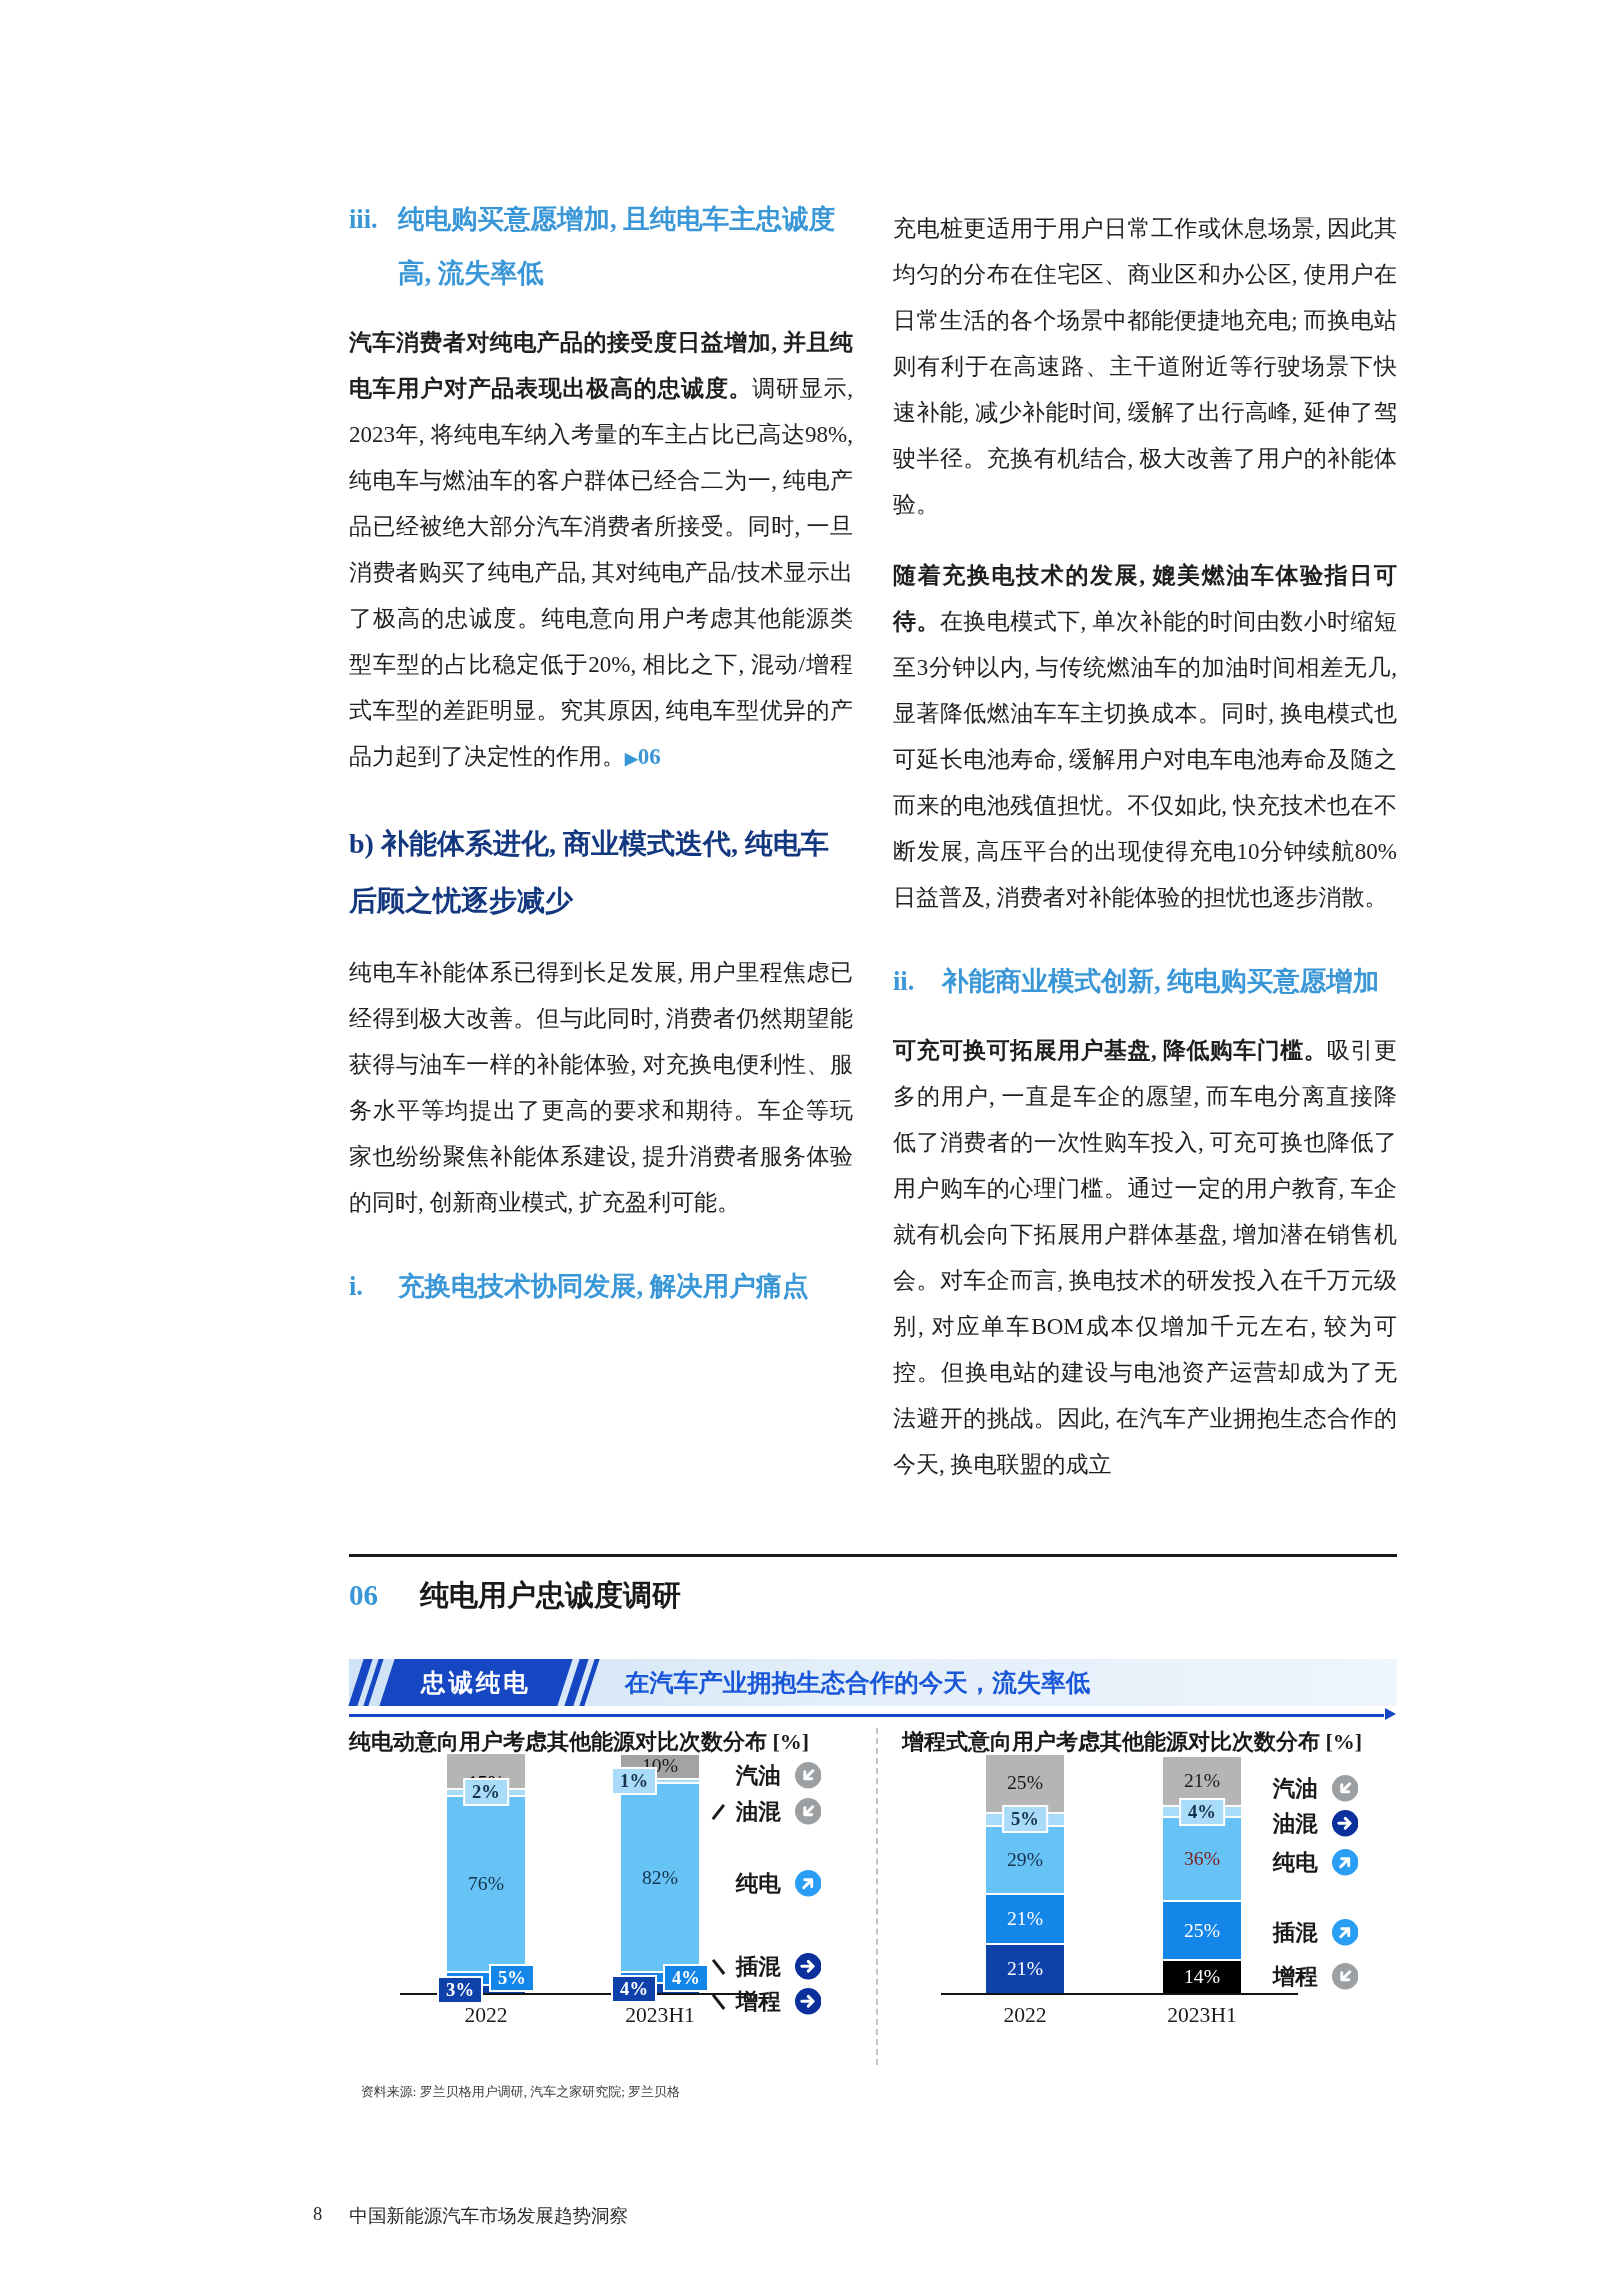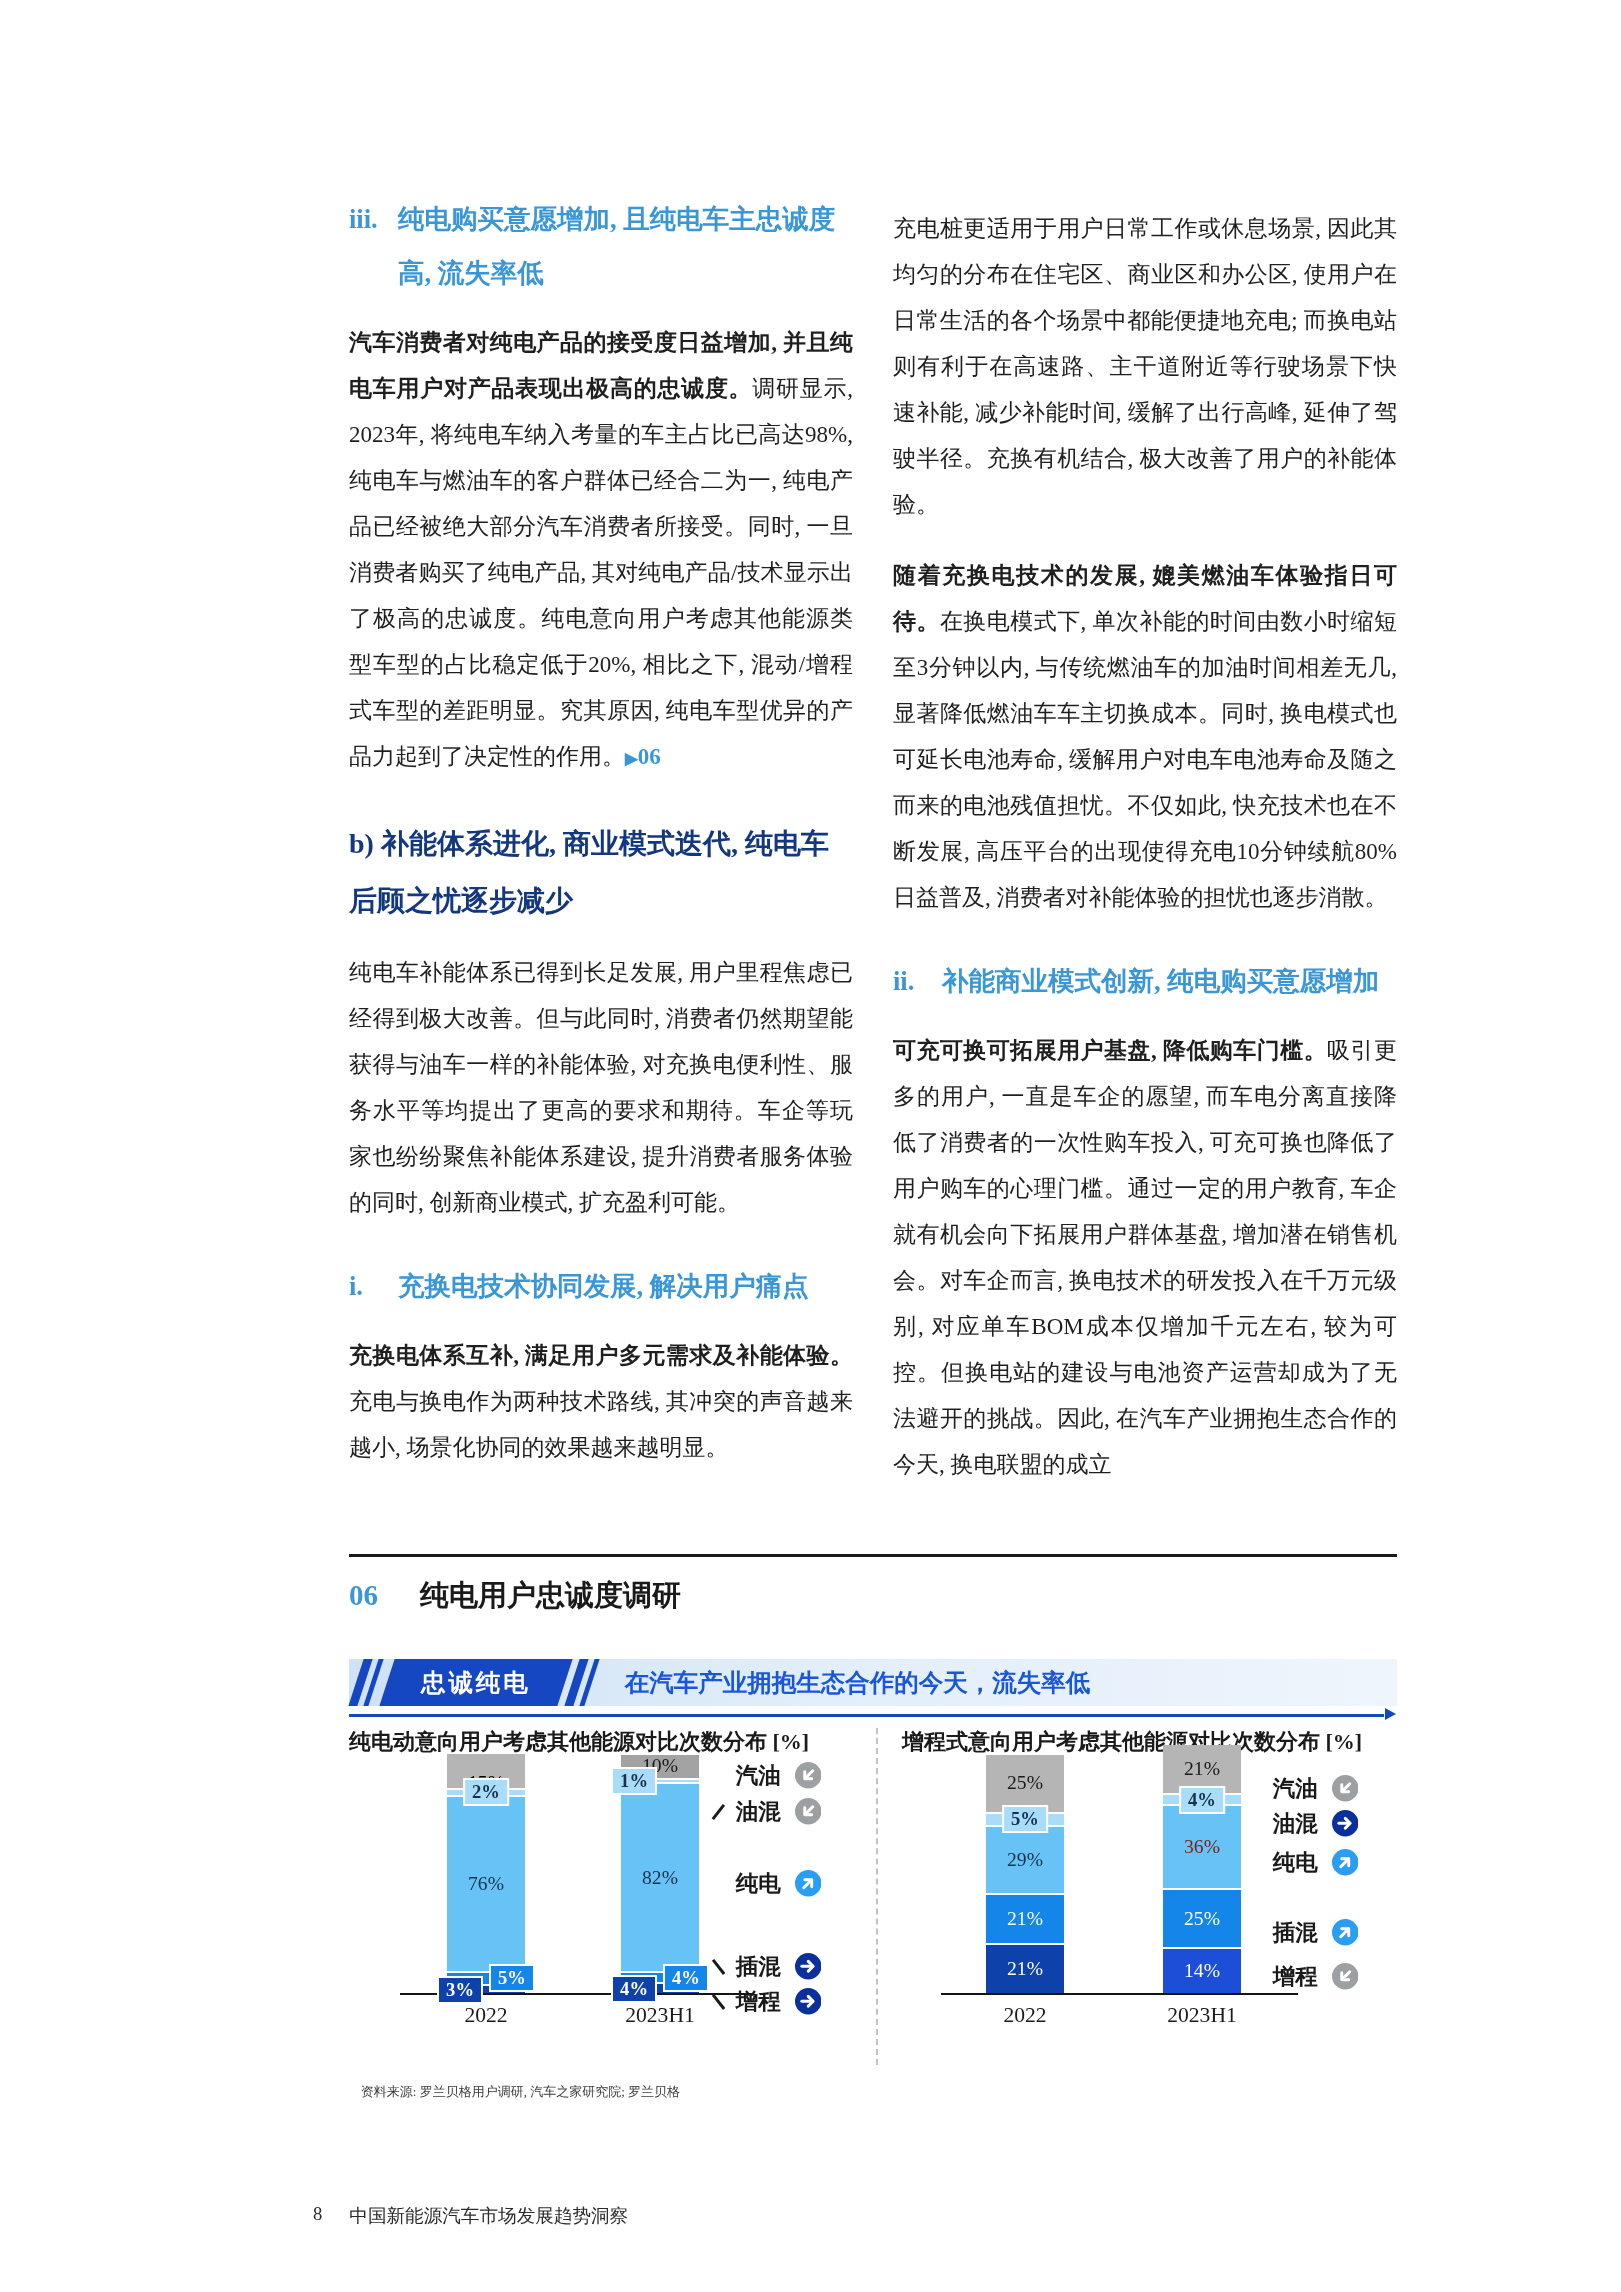--- a/index.html
+++ b/index.html
@@ -80,23 +80,20 @@
       </h3>
       <p>
         <strong>汽车消费者对纯电产品的接受度日益增加, 并且纯电车用户对产品表现出极高的忠诚度。</strong><span>调研显示, 2023年, 将纯电车纳入考量的车主占比已高达98%, 纯电车与燃油车的客户群体已经合二为一, 纯电产品已经被绝大部分汽车消费者所接受。同时, 一旦消费者购买了纯电产品, 其对纯电产品/技术显示出了极高的忠诚度。纯电意向用户考虑其他能源类型车型的占比稳定低于20%, 相比之下, 混动/增程式车型的差距明显。究其原因, 纯电车型优异的产品力起到了决定性的作用。</span><span class="ref"><span class="tri">▶</span><span>06</span></span>
       </p>
       <h2 class="h-navy">b) 补能体系进化, 商业模式迭代, 纯电车后顾之忧逐步减少</h2>
       <p>纯电车补能体系已得到长足发展, 用户里程焦虑已经得到极大改善。但与此同时, 消费者仍然期望能获得与油车一样的补能体验, 对充换电便利性、服务水平等均提出了更高的要求和期待。车企等玩家也纷纷聚焦补能体系建设, 提升消费者服务体验的同时, 创新商业模式, 扩充盈利可能。</p>
       <h3 class="h-sky hang">
         <span class="marker">i.</span>
         <span class="htext">充换电技术协同发展, 解决用户痛点</span>
       </h3>
-      <p>
-        <strong>充换电体系互补, 满足用户多元需求及补能体验。</strong><span>充电与换电作为两种技术路线, 其冲突的声音越来越小, 场景化协同的效果越来越明显。</span>
-      </p>
     </div>
 
     <div class="col right">
       <p>充电桩更适用于用户日常工作或休息场景, 因此其均匀的分布在住宅区、商业区和办公区, 使用户在日常生活的各个场景中都能便捷地充电; 而换电站则有利于在高速路、主干道附近等行驶场景下快速补能, 减少补能时间, 缓解了出行高峰, 延伸了驾驶半径。充换有机结合, 极大改善了用户的补能体验。</p>
       <p>
         <strong>随着充换电技术的发展, 媲美燃油车体验指日可待。</strong><span>在换电模式下, 单次补能的时间由数小时缩短至3分钟以内, 与传统燃油车的加油时间相差无几, 显著降低燃油车车主切换成本。同时, 换电模式也可延长电池寿命, 缓解用户对电车电池寿命及随之而来的电池残值担忧。不仅如此, 快充技术也在不断发展, 高压平台的出现使得充电10分钟续航80%日益普及, 消费者对补能体验的担忧也逐步消散。</span>
       </p>
       <h3 class="h-sky hang">
         <span class="marker">ii.</span>
         <span class="htext">补能商业模式创新, 纯电购买意愿增加</span>
@@ -252,21 +249,21 @@
             </div>
             <div class="seg seg-gap" style="height: 9px; background: rgb(169, 220, 248);">
               <span class="seg-badge" style="background: rgb(169, 220, 248); color: rgb(20, 50, 76); top: 50%; left: 50%; transform: translate(-50%, -50%);">4%</span>
             </div>
             <div class="seg seg-gap" style="height: 82px; background: rgb(103, 195, 245);">
               <span class="seg-label" style="color: #7f1d1d;">36%</span>
             </div>
             <div class="seg seg-gap" style="height: 57px; background: rgb(20, 134, 233);">
               <span class="seg-label" style="color: rgb(255, 255, 255);">25%</span>
             </div>
-            <div class="seg seg-gap" style="height: 44px; background: #1d4ed8;">
+            <div class="seg seg-gap" style="height: 32px; background: #000000;">
               <span class="seg-label" style="color: rgb(255, 255, 255);">14%</span>
             </div>
           </div>
         </div>
     <div class="xlab" style="left: 84px;">2022</div>
         <div class="xlab" style="left: 261px;">2023H1</div>
         <div class="legend-row" style="right: 39px; top: 46px;">
           <span class="legend-label">汽油</span>
           <span class="legend-icon"><svg width="26.5" height="26.5" viewBox="0 0 27 27">
               <circle cx="13.5" cy="13.5" r="13.5" fill="#9ca0a3"></circle>

